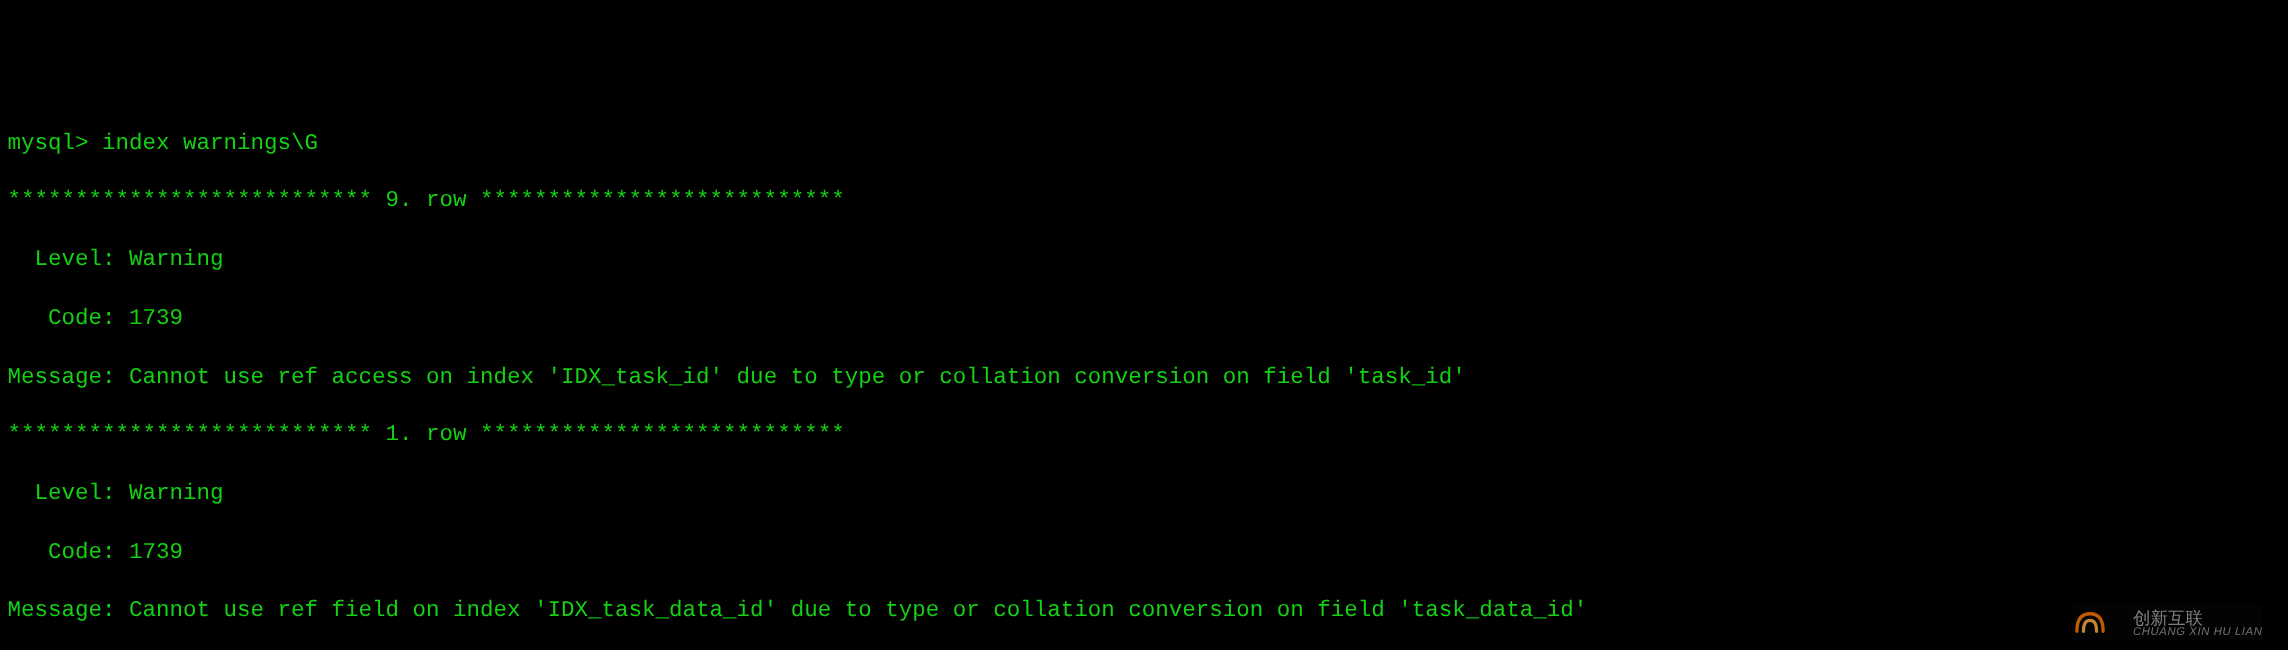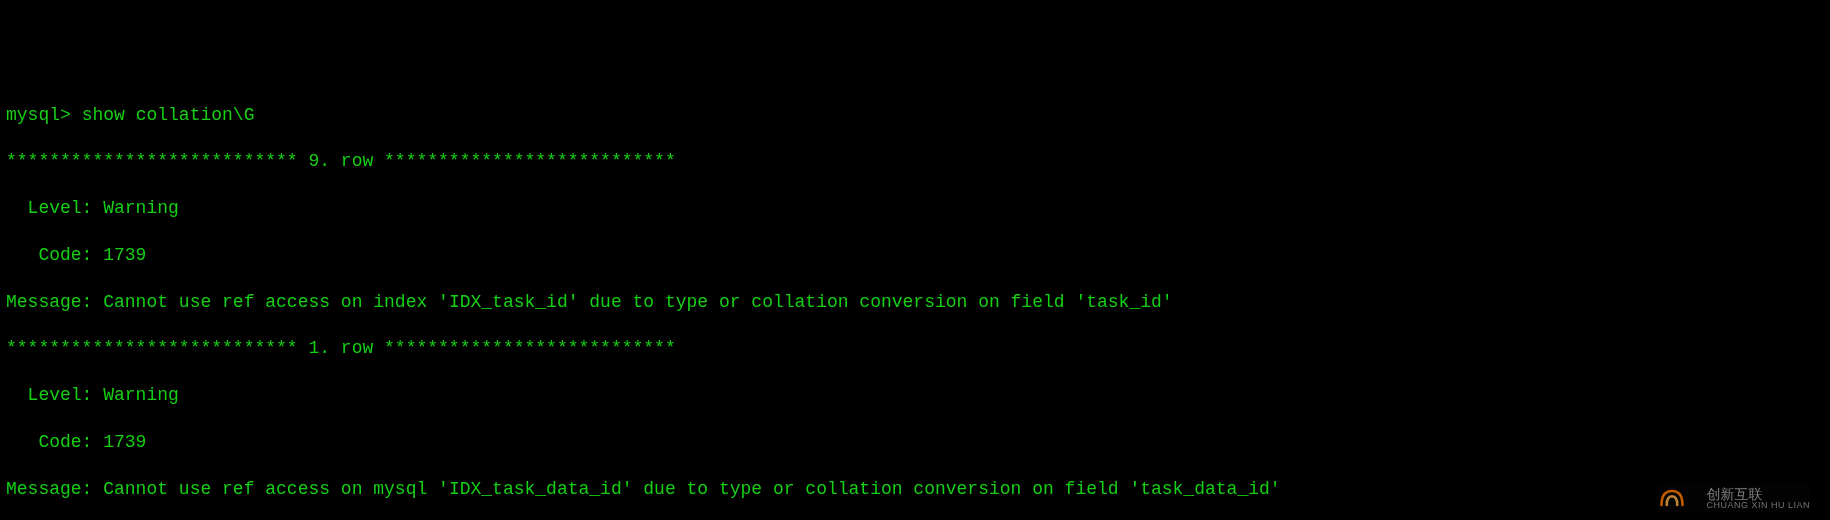--- a/index.html
+++ b/index.html
@@ -32,36 +32,36 @@
     }
     .wm-icon {
       width: 28px;
       height: 28px;
       display: inline-flex;
       align-items: center;
       justify-content: center;
     }
     .wm-text { display: flex; flex-direction: column; line-height: 1; }
     .wm-cn { font-size: 14px; color: #aaa; }
-    .wm-py { font-size: 9px; letter-spacing: 0.5px; color: #999; }
+    .wm-py { font-size: 9px; letter-spacing: 0.5px; color: #999; font-style: italic; }
   </style>
 </head>
 <body>
 
 
 
-<span class="line"><span>mysql&gt; </span><span>show collation\G</span></span>
+<span class="line"><span>mysql&gt; </span><span>index warnings\G</span></span>
 <span class="line">*************************** 9. row ***************************</span>
 <span class="line"><span>  Level: </span><span>Warning</span></span>
 <span class="line"><span>   Code: </span><span>1739</span></span>
 <span class="line"><span>Message: </span><span>Cannot use ref access on index 'IDX_task_id' due to type or collation conversion on field 'task_id'</span></span>
 <span class="line">*************************** 1. row ***************************</span>
 <span class="line"><span>  Level: </span><span>Warning</span></span>
 <span class="line"><span>   Code: </span><span>1739</span></span>
-<span class="line"><span>Message: </span><span>Cannot use ref access on mysql 'IDX_task_data_id' due to type or collation conversion on field 'task_data_id'</span></span>
+<span class="line"><span>Message: </span><span>Cannot use ref field on index 'IDX_task_data_id' due to type or collation conversion on field 'task_data_id'</span></span>
 
 
 
 
 
 
 
 
 
 

